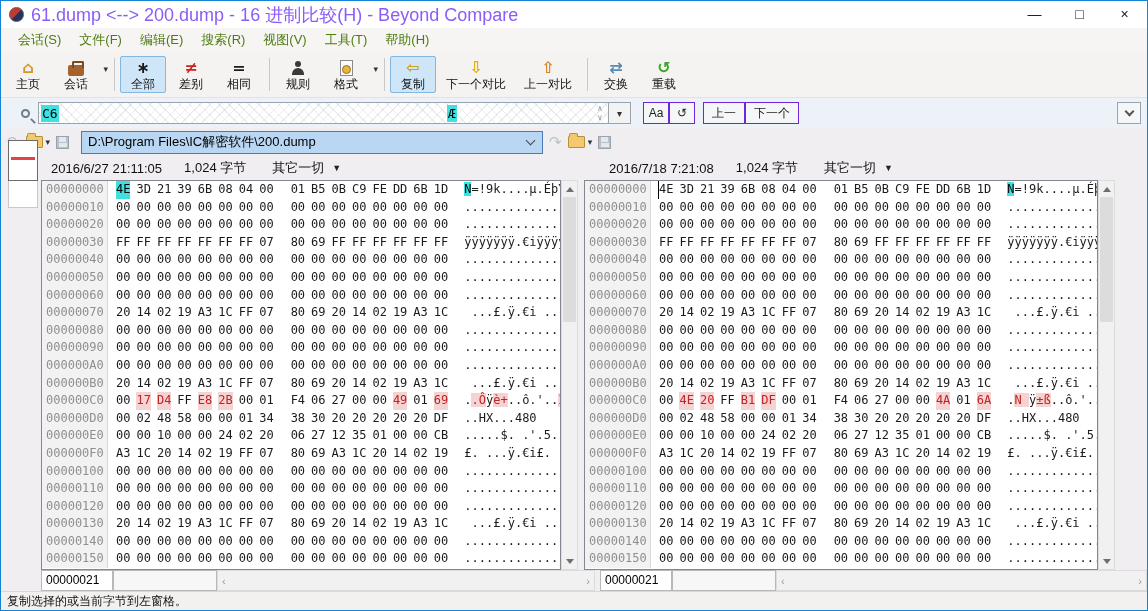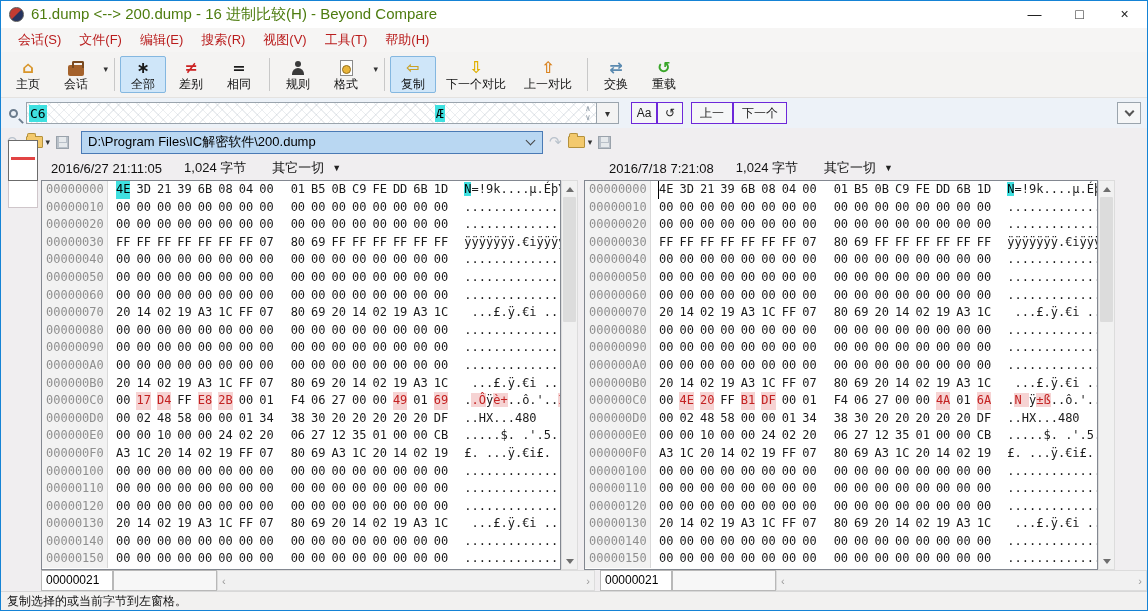--- a/index.html
+++ b/index.html
@@ -2,27 +2,27 @@
 <html><head>
 <meta charset="utf-8">
 <style>
   * { margin:0; padding:0; box-sizing:border-box; }
   html,body { width:1148px; height:611px; font-family:"Liberation Sans",sans-serif; }
   .win { width:1148px; height:611px; border:1px solid #1583d5; display:flex; flex-direction:column; background:#fff; overflow:hidden; position:relative; }
 
   
   .titlebar { height:27px; background:#fff; display:flex; align-items:center; padding-left:8px; flex:0 0 auto; }
   .applogo { width:15px; height:15px; border-radius:50%; background:linear-gradient(135deg,#c23b32 49%,#25335f 51%); margin-right:7px; border:1px solid #555; }
-  .title { font-size:15px; color:#4d7c0f; flex:1; white-space:nowrap; }
+  .title { font-size:18px; color:#8b5cf6; flex:1; white-space:nowrap; }
   .wctrls { display:flex; height:100%; }
   .wbtn { width:45px; text-align:center; line-height:27px; font-size:14px; color:#222; cursor:default; }
 
   
   .menubar { height:24px; background:#f6f5f4; display:flex; align-items:center; padding-left:8px; font-size:13px; flex:0 0 auto; }
-  .menuitem { padding:3px 9px; color:#b91c1c; }
+  .menuitem { padding:3px 9px; color:#4d7c0f; }
 
   
   .toolbar { height:46px; background:#f4f3f2; display:flex; align-items:stretch; padding:2px 4px; flex:0 0 auto; border-bottom:1px solid #e4e2e0; }
   .tgroup { display:flex; }
   .tsep { width:1px; background:#c8c8c8; margin:4px 5px; }
   .tbtn { min-width:46px; padding:2px 7px 1px; display:flex; flex-direction:column; align-items:center; justify-content:center; border:1px solid transparent; border-radius:2px; position:relative; }
   .tbtn.sel { background:#cfe6f9; border-color:#84b7e0; }
   .tbtn .glyph { font-family:"DejaVu Sans",sans-serif; font-size:16px; line-height:17px; height:18px; font-weight:bold; }
   .tbtn .tlabel { font-size:12px; color:#111; white-space:nowrap; line-height:14px; }
   .tdrop { position:absolute; right:-9px; top:10px; font-size:9px; color:#333; }
@@ -30,21 +30,21 @@
   .cssicon { height:18px; display:flex; align-items:center; justify-content:center; }
   .ic-briefcase { width:16px; height:11px; background:#a5622c; border-radius:2px; position:relative; margin-top:5px; }
   .ic-briefcase::before { content:""; position:absolute; top:-4px; left:4px; width:8px; height:5px; border:2px solid #7a4a20; border-bottom:none; border-radius:2px 2px 0 0; }
   .ic-person { width:14px; height:16px; position:relative; }
   .ic-person::before { content:""; position:absolute; top:1px; left:4px; width:6px; height:6px; border-radius:50%; background:#3a3a3a; }
   .ic-person::after { content:""; position:absolute; bottom:1px; left:1px; width:12px; height:7px; border-radius:6px 6px 0 0; background:#3a3a3a; }
   .ic-docgear { width:13px; height:16px; background:#fdfdfd; border:1px solid #8a8a8a; position:relative; }
   .ic-docgear::after { content:""; position:absolute; right:1px; bottom:1px; width:7px; height:7px; border-radius:50%; background:#e9b53a; border:1px solid #946f1e; }
 
   
-  .searchrow { height:30px; background:#edf2f8; display:flex; align-items:center; padding:0 6px 0 8px; flex:0 0 auto; }
+  .searchrow { height:30px; background:#edf2f8; display:flex; align-items:center; padding:0 6px 0 20px; flex:0 0 auto; }
   .ic-search { width:9px; height:9px; border:2px solid #6b7c8d; border-radius:50%; position:relative; margin-right:8px; flex:0 0 auto; }
   .ic-search::after { content:""; position:absolute; width:6px; height:2px; background:#6b7c8d; transform:rotate(45deg); left:7px; top:9px; }
   .sfield { width:571px; height:22px; border:1px solid #9aa4ad; background:
       repeating-linear-gradient(45deg, rgba(110,130,150,.14) 0 1px, transparent 1px 7px),
       repeating-linear-gradient(-45deg, rgba(110,130,150,.14) 0 1px, transparent 1px 7px), #fff;
       position:relative; font-family:"DejaVu Sans Mono",monospace; font-size:13px; }
   .sfield .hl { position:absolute; top:2px; background:#3fe0e0; color:#000; padding:0 1px; line-height:17px; }
   .sfield .hl.q1 { left:2px; } .sfield .hl.q2 { left:408px; }
   .spinner { position:absolute; right:2px; top:1px; display:flex; flex-direction:column; color:#8b97a3; font-size:8px; line-height:9px; text-align:center; width:12px; }
   .sdropbtn { width:22px; height:22px; border:1px solid #9aa4ad; border-left:none; background:#f3f3f3; display:flex; align-items:center; justify-content:center; font-size:10px; color:#333; }

